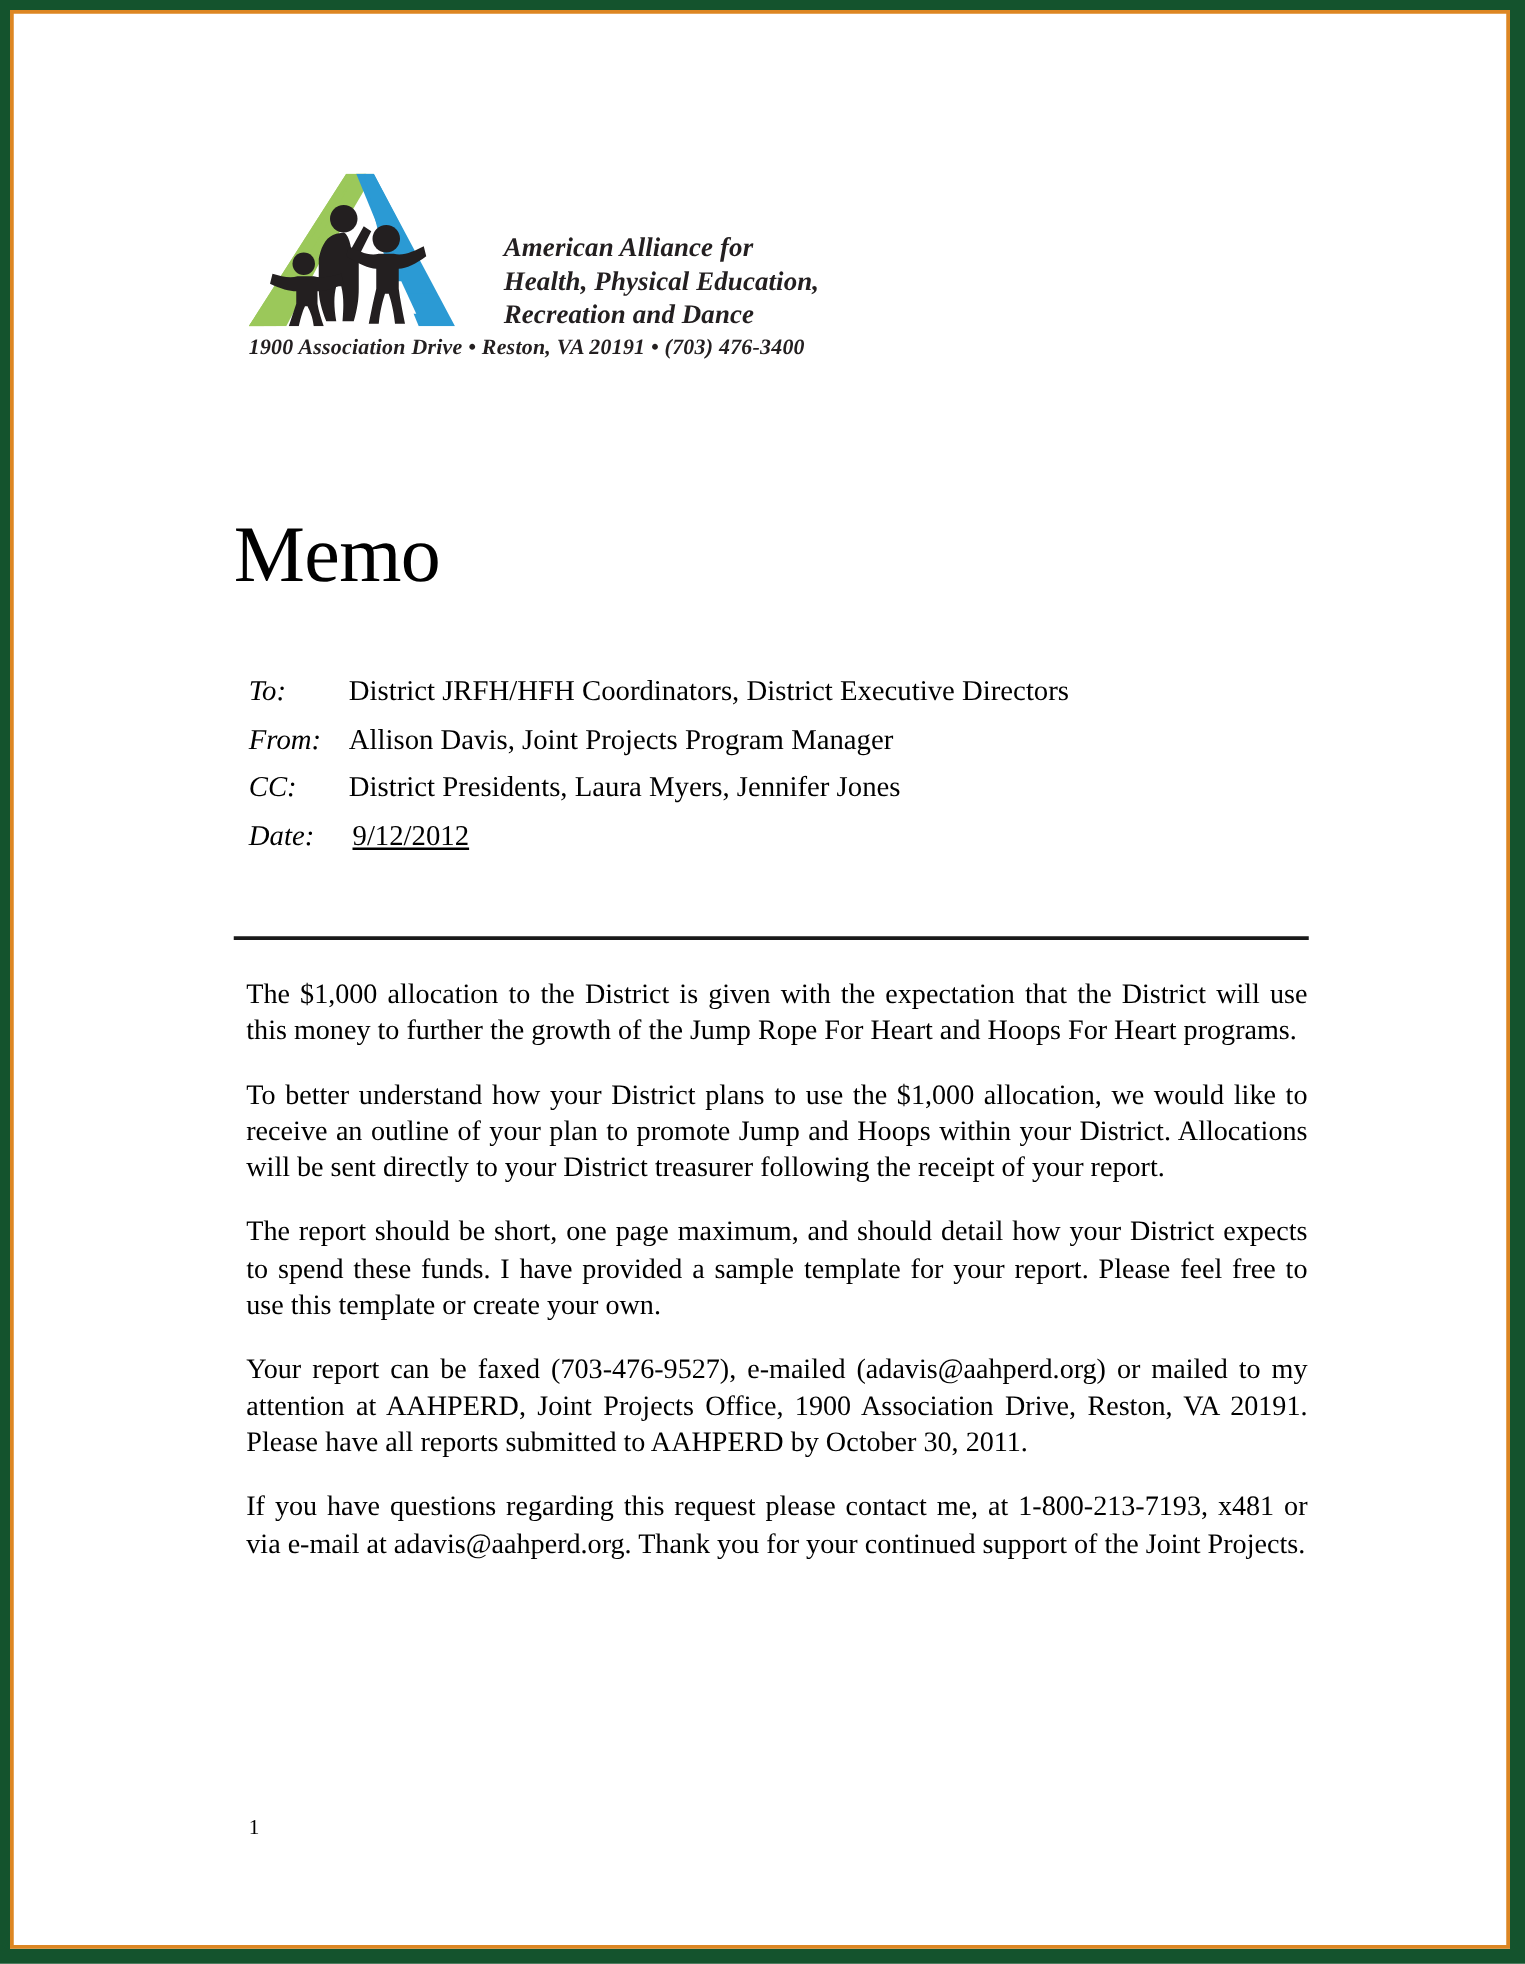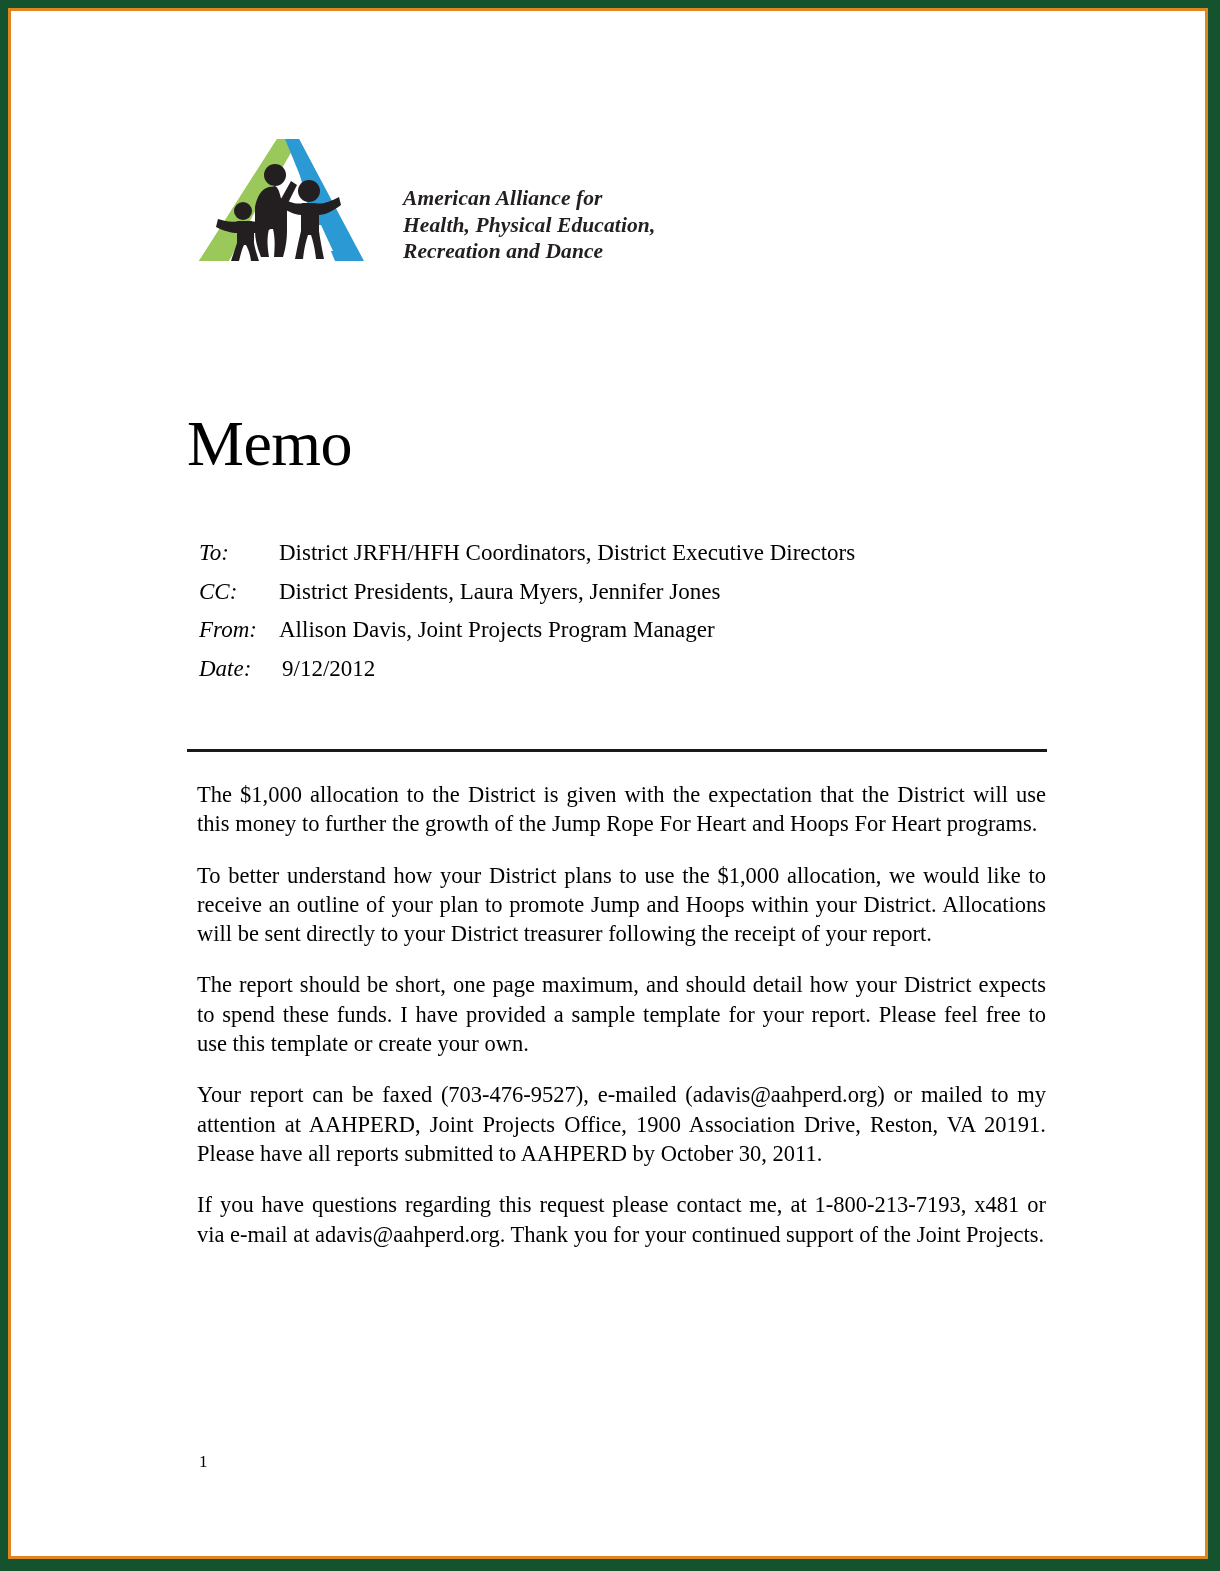--- a/index.html
+++ b/index.html
@@ -112,20 +112,21 @@
     top: 0px;
     font-style: italic;
   }
   .field-value {
     position: absolute;
     left: 80px;
     top: 0px;
   }
   .field-row.indent-value .field-value {
     left: 83px;
+    text-decoration: underline;
   }
 
   
   #memo-rule {
     position: absolute;
     left: 176px;
     top: 738px;
     width: 860px;
     height: 0;
     border-top: 3px solid #1a1a1a;
@@ -193,36 +194,37 @@
           </svg>
         </div>
 
         <div id="logo-wordmark">
           <div>American Alliance for</div>
           <div>Health, Physical Education,</div>
           <div>Recreation and Dance</div>
         </div>
       </div>
 
+      <div id="logo-address">1900 Association Drive • Reston, VA 20191 • (703) 476-3400</div>
     </div>
 
     <div id="memo-title">Memo</div>
 
     <div id="memo-fields">
       <div class="field-row">
         <span class="field-label">To:</span>
         <span class="field-value">District JRFH/HFH Coordinators, District Executive Directors</span>
       </div>
       <div class="field-row">
+        <span class="field-label">From:</span>
+        <span class="field-value">Allison Davis, Joint Projects Program Manager</span>
+      </div>
+      <div class="field-row">
         <span class="field-label">CC:</span>
         <span class="field-value">District Presidents, Laura Myers, Jennifer Jones</span>
-      </div>
-      <div class="field-row">
-        <span class="field-label">From:</span>
-        <span class="field-value">Allison Davis, Joint Projects Program Manager</span>
       </div>
       <div class="field-row indent-value">
         <span class="field-label">Date:</span>
         <span class="field-value">9/12/2012</span>
       </div>
     </div>
 
     <div id="memo-rule"></div>
 
     <div id="memo-body">

